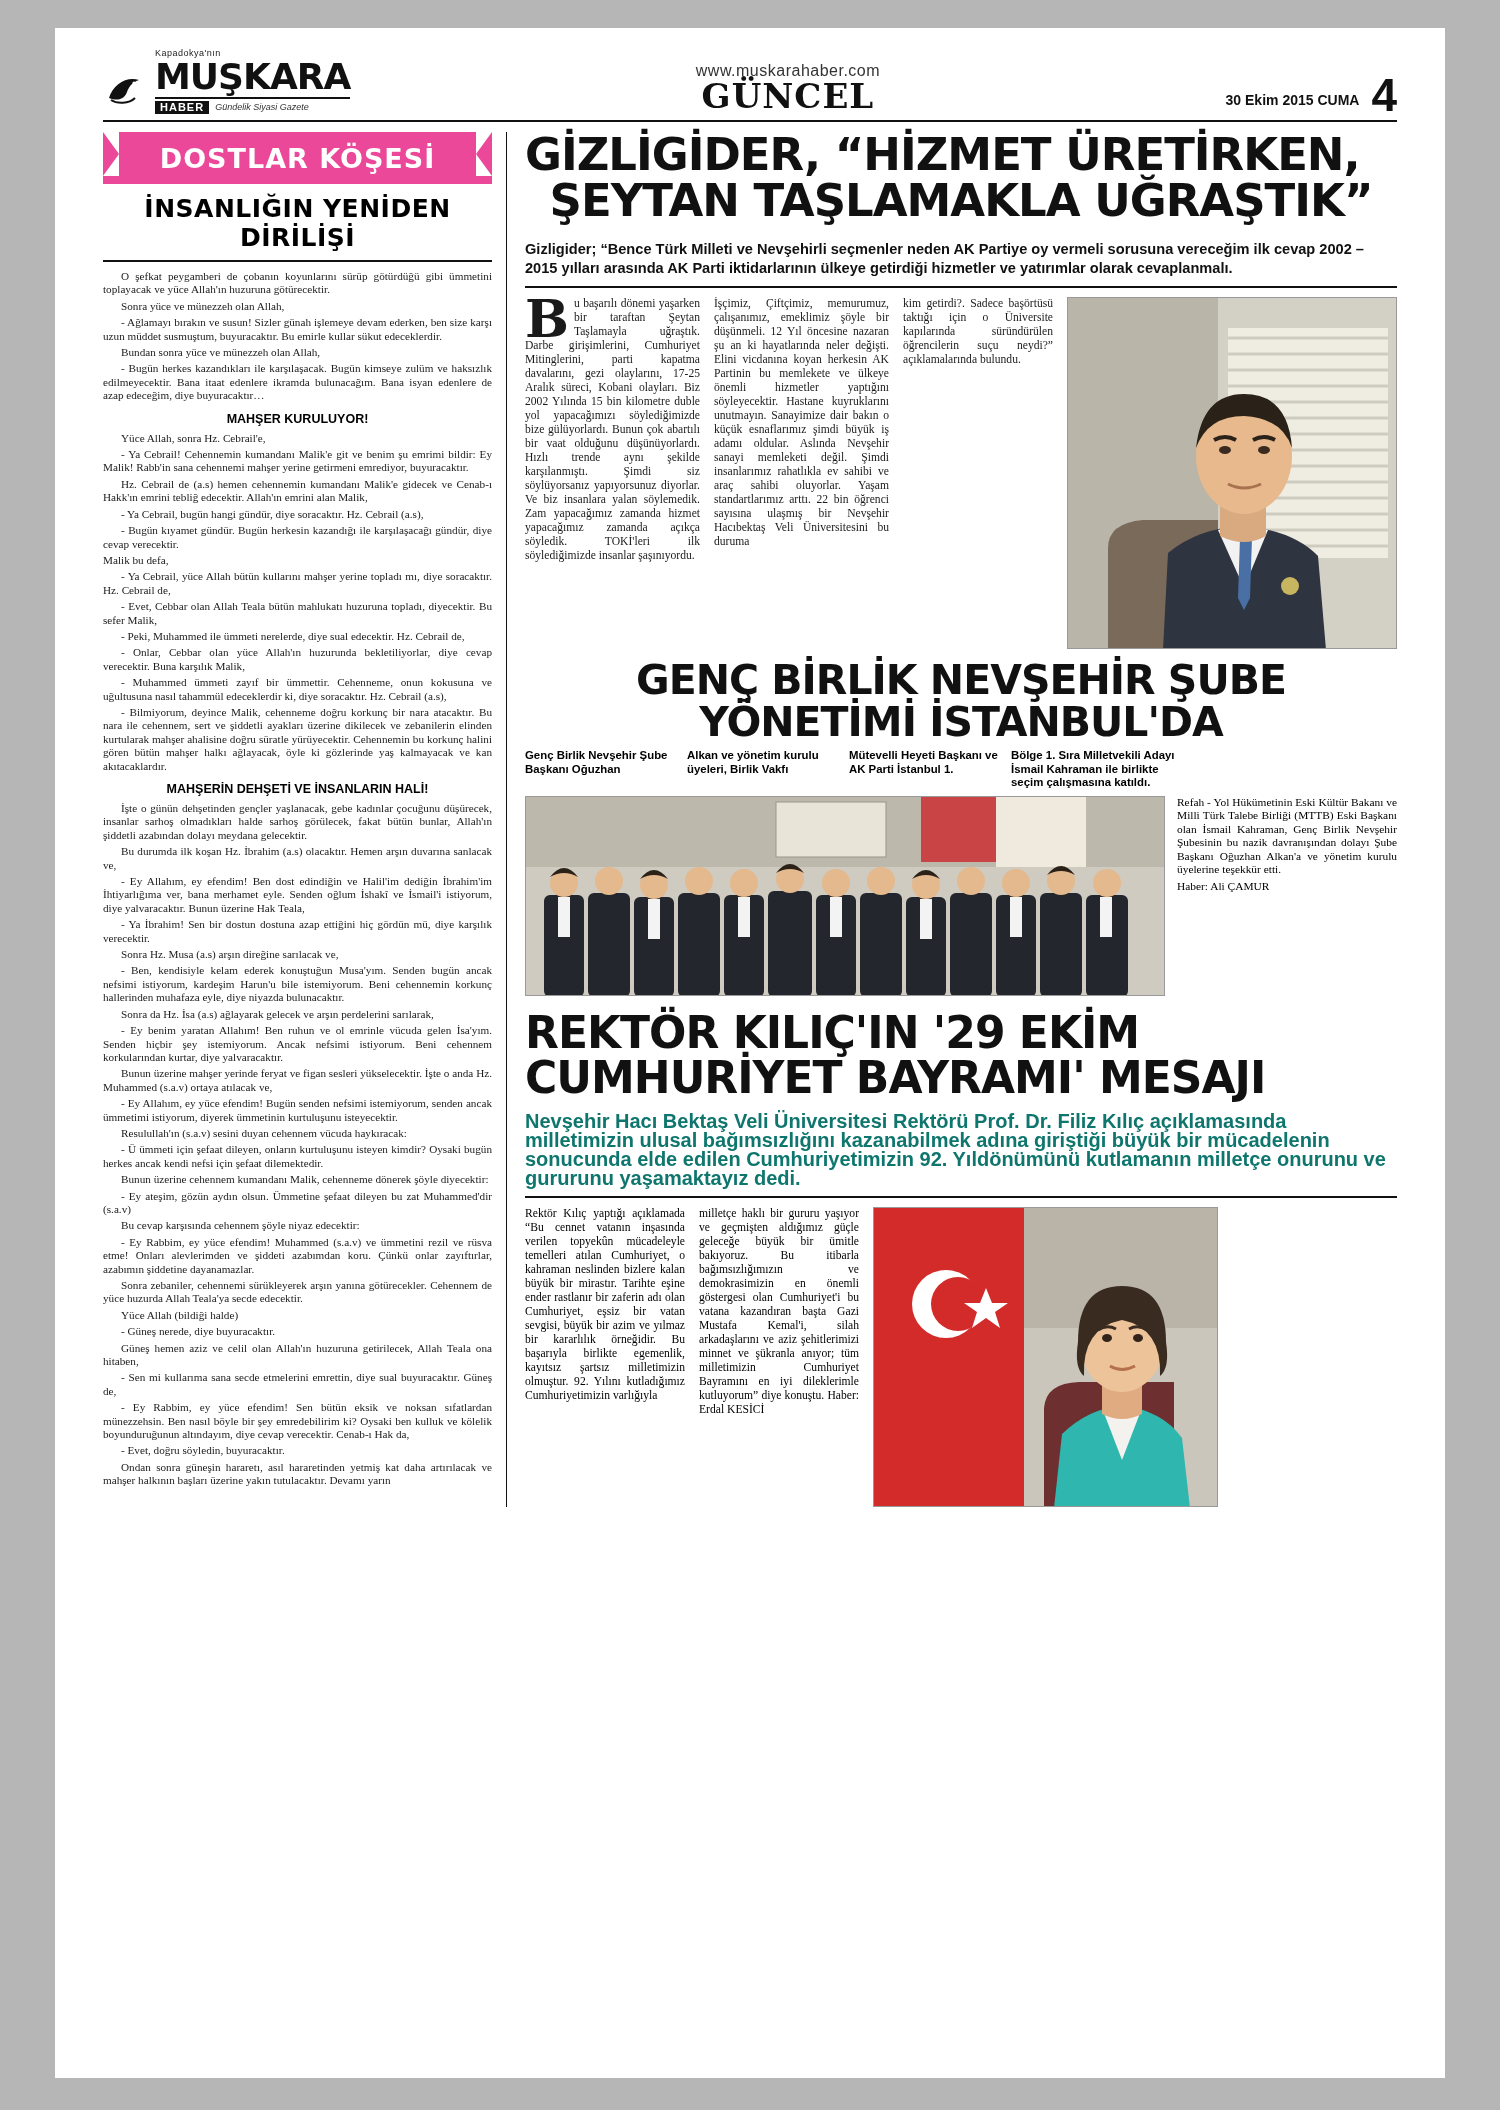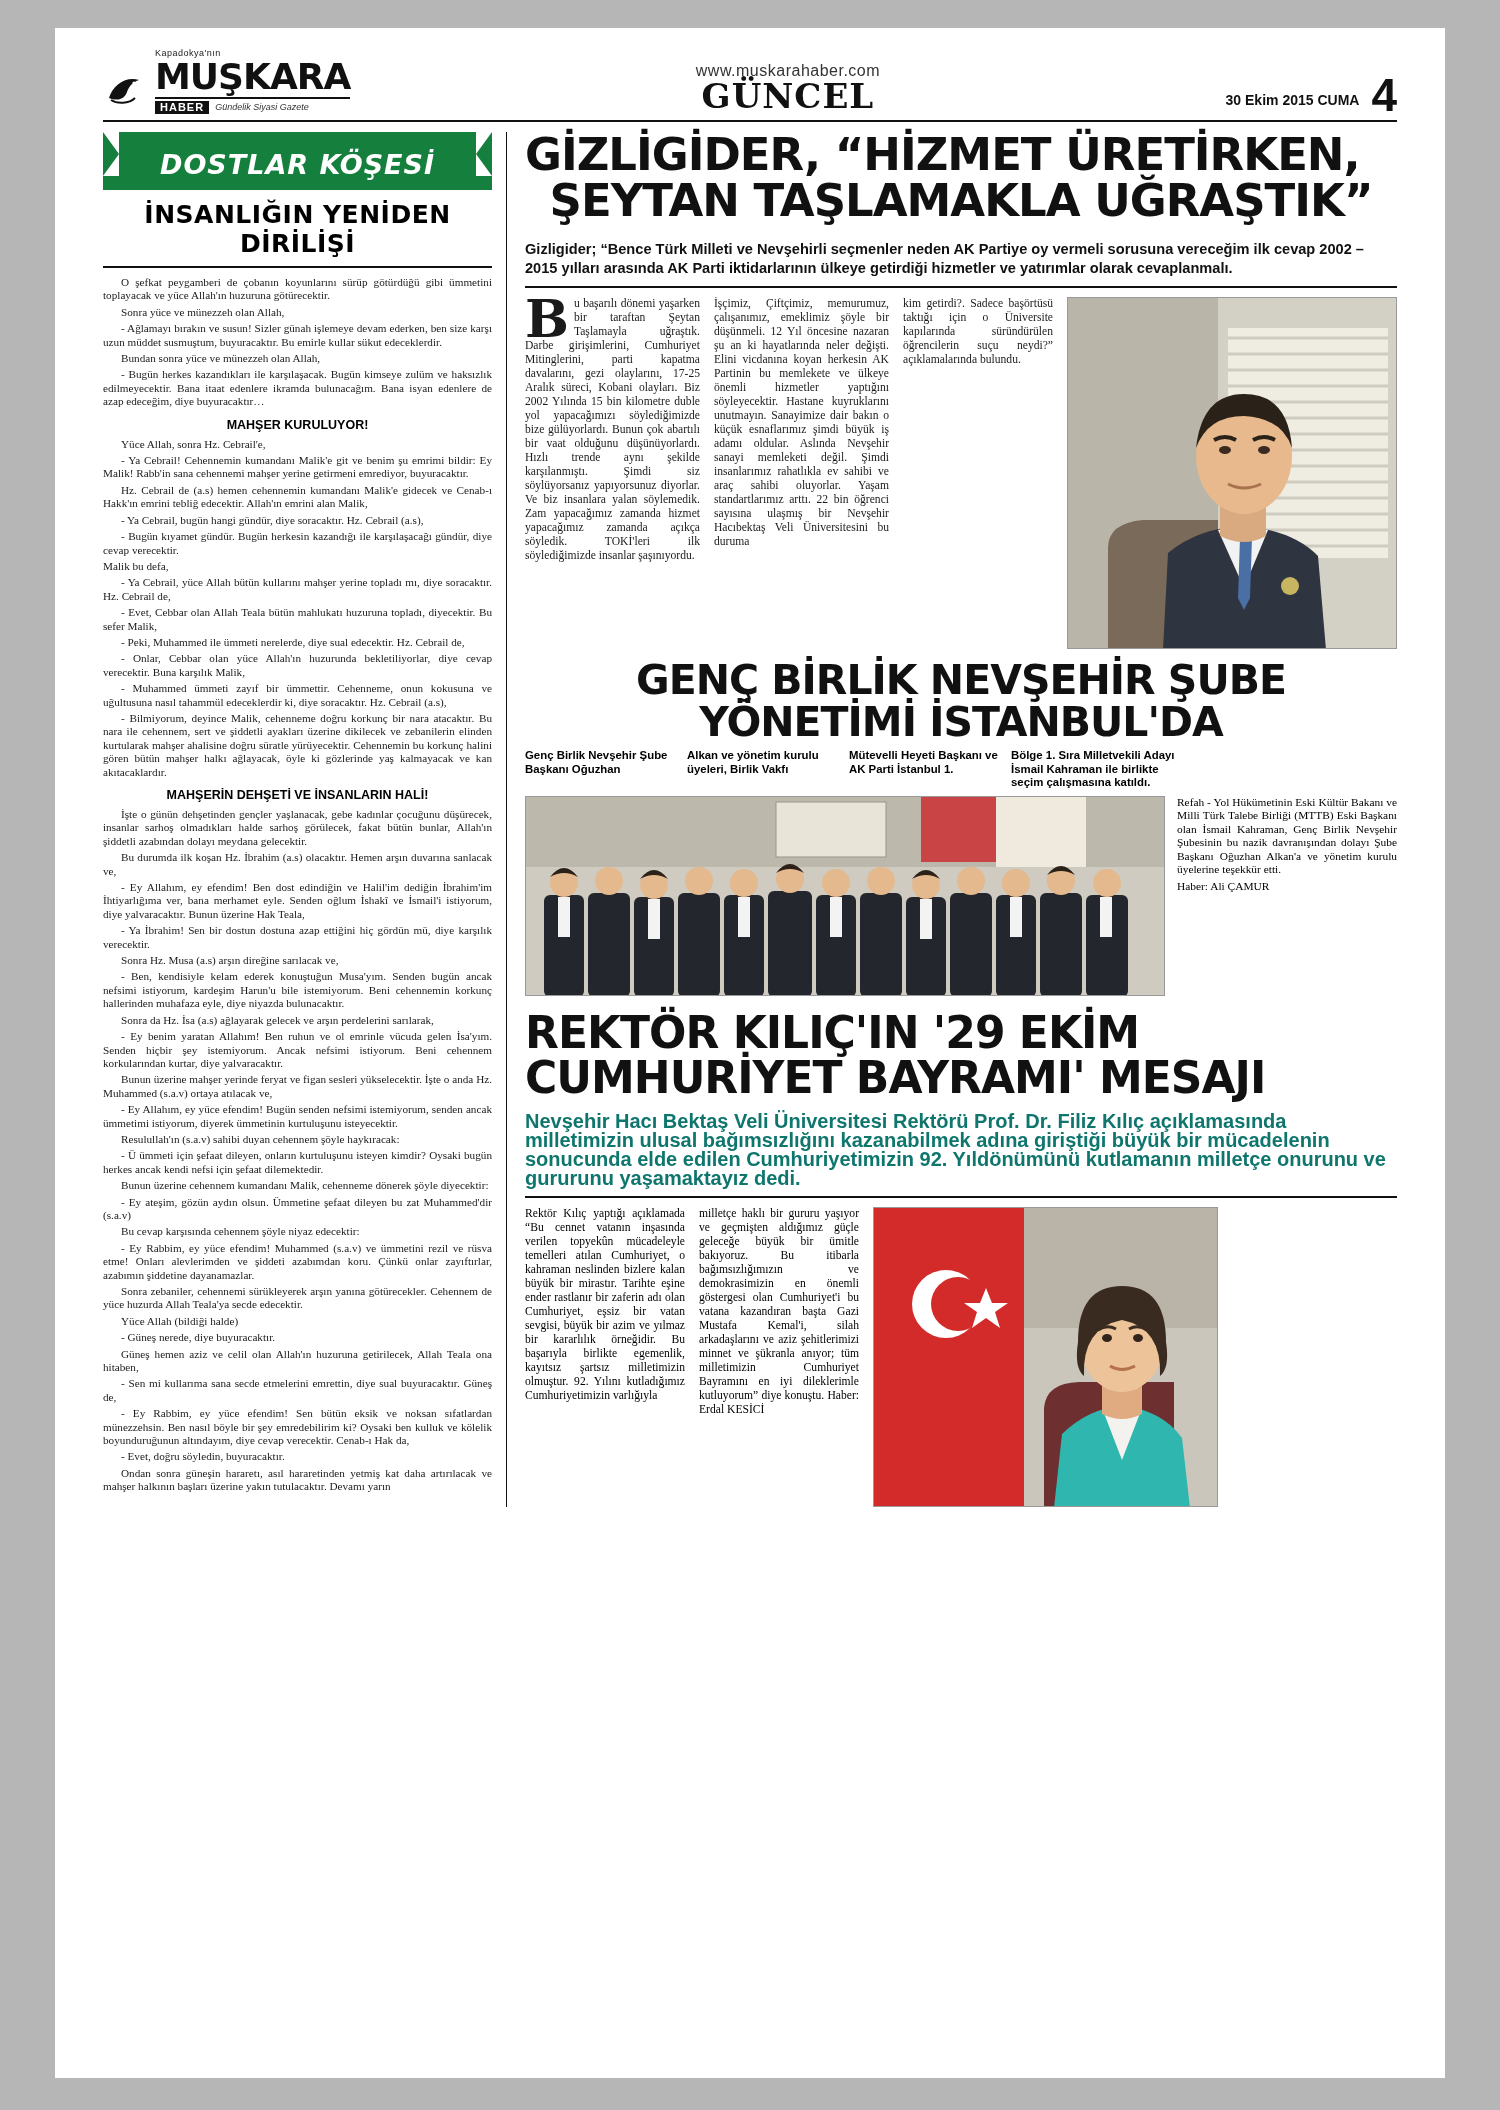--- a/index.html
+++ b/index.html
@@ -57,23 +57,23 @@
 
   .rule { border-top:2px solid #111; margin-top:6px; }
 
   
   .content { display:flex; gap:0; margin-top:10px; }
   .left-col { width:470px; padding-right:14px; border-right:1px solid #111; }
   .right-col { flex:1; padding-left:18px; }
 
   
   .dostlar-banner {
-    position:relative; background:#15803d; color:#fff;
-    text-align:center; padding:17px 0 10px; margin-bottom:0;
-    font-style:italic; font-weight:bold; font-size:27px; letter-spacing:1px;
+    position:relative; background:#ec4899; color:#fff;
+    text-align:center; padding:11px 0 10px; margin-bottom:0;
+    font-weight:bold; font-size:27px; letter-spacing:1px;
     font-family:"DejaVu Sans", sans-serif;
   }
   .dostlar-banner:before, .dostlar-banner:after {
     content:""; position:absolute; top:0; width:0; height:0;
     border-top:22px solid #fff; border-bottom:22px solid #fff;
   }
   .dostlar-banner:before { left:0; border-left:16px solid transparent; }
   .dostlar-banner:after { right:0; border-right:16px solid transparent; }
 
   .dostlar-title {
@@ -222,21 +222,21 @@
         <p class="ind">İşte o günün dehşetinden gençler yaşlanacak, gebe kadınlar çocuğunu düşürecek, insanlar sarhoş olmadıkları halde sarhoş görülecek, fakat bütün bunlar, Allah'ın şiddetli azabından dolayı meydana gelecektir.</p>
         <p class="ind">Bu durumda ilk koşan Hz. İbrahim (a.s) olacaktır. Hemen arşın duvarına sanlacak ve,</p>
         <p class="ind">- Ey Allahım, ey efendim! Ben dost edindiğin ve Halil'im dediğin İbrahim'im İhtiyarlığıma ver, bana merhamet eyle. Senden oğlum İshakî ve İsmail'i istiyorum, diye yalvaracaktır. Bunun üzerine Hak Teala,</p>
         <p class="ind">- Ya İbrahim! Sen bir dostun dostuna azap ettiğini hiç gördün mü, diye karşılık verecektir.</p>
         <p class="ind">Sonra Hz. Musa (a.s) arşın direğine sarılacak ve,</p>
         <p class="ind">- Ben, kendisiyle kelam ederek konuştuğun Musa'yım. Senden bugün ancak nefsimi istiyorum, kardeşim Harun'u bile istemiyorum. Beni cehennemin korkunç hallerinden muhafaza eyle, diye niyazda bulunacaktır.</p>
         <p class="ind">Sonra da Hz. İsa (a.s) ağlayarak gelecek ve arşın perdelerini sarılarak,</p>
         <p class="ind">- Ey benim yaratan Allahım! Ben ruhun ve ol emrinle vücuda gelen İsa'yım. Senden hiçbir şey istemiyorum. Ancak nefsimi istiyorum. Beni cehennem korkularından kurtar, diye yalvaracaktır.</p>
         <p class="ind">Bunun üzerine mahşer yerinde feryat ve figan sesleri yükselecektir. İşte o anda Hz. Muhammed (s.a.v) ortaya atılacak ve,</p>
         <p class="ind">- Ey Allahım, ey yüce efendim! Bugün senden nefsimi istemiyorum, senden ancak ümmetimi istiyorum, diyerek ümmetinin kurtuluşunu isteyecektir.</p>
-        <p class="ind">Resulullah'ın (s.a.v) sahibi duyan cehennem şöyle haykıracak:</p>
+        <p class="ind">Resulullah'ın (s.a.v) sesini duyan cehennem vücuda haykıracak:</p>
         <p class="ind">- Ü ümmeti için şefaat dileyen, onların kurtuluşunu isteyen kimdir? Oysaki bugün herkes ancak kendi nefsi için şefaat dilemektedir.</p>
         <p class="ind">Bunun üzerine cehennem kumandanı Malik, cehenneme dönerek şöyle diyecektir:</p>
         <p class="ind">- Ey ateşim, gözün aydın olsun. Ümmetine şefaat dileyen bu zat Muhammed'dir (s.a.v)</p>
         <p class="ind">Bu cevap karşısında cehennem şöyle niyaz edecektir:</p>
         <p class="ind">- Ey Rabbim, ey yüce efendim! Muhammed (s.a.v) ve ümmetini rezil ve rüsva etme! Onları alevlerimden ve şiddeti azabımdan koru. Çünkü onlar zayıftırlar, azabımın şiddetine dayanamazlar.</p>
         <p class="ind">Sonra zebaniler, cehennemi sürükleyerek arşın yanına götürecekler. Cehennem de yüce huzurda Allah Teala'ya secde edecektir.</p>
         <p class="ind">Yüce Allah (bildiği halde)</p>
         <p class="ind">- Güneş nerede, diye buyuracaktır.</p>
         <p class="ind">Güneş hemen aziz ve celil olan Allah'ın huzuruna getirilecek, Allah Teala ona hitaben,</p>
         <p class="ind">- Sen mi kullarıma sana secde etmelerini emrettin, diye sual buyuracaktır. Güneş de,</p>

